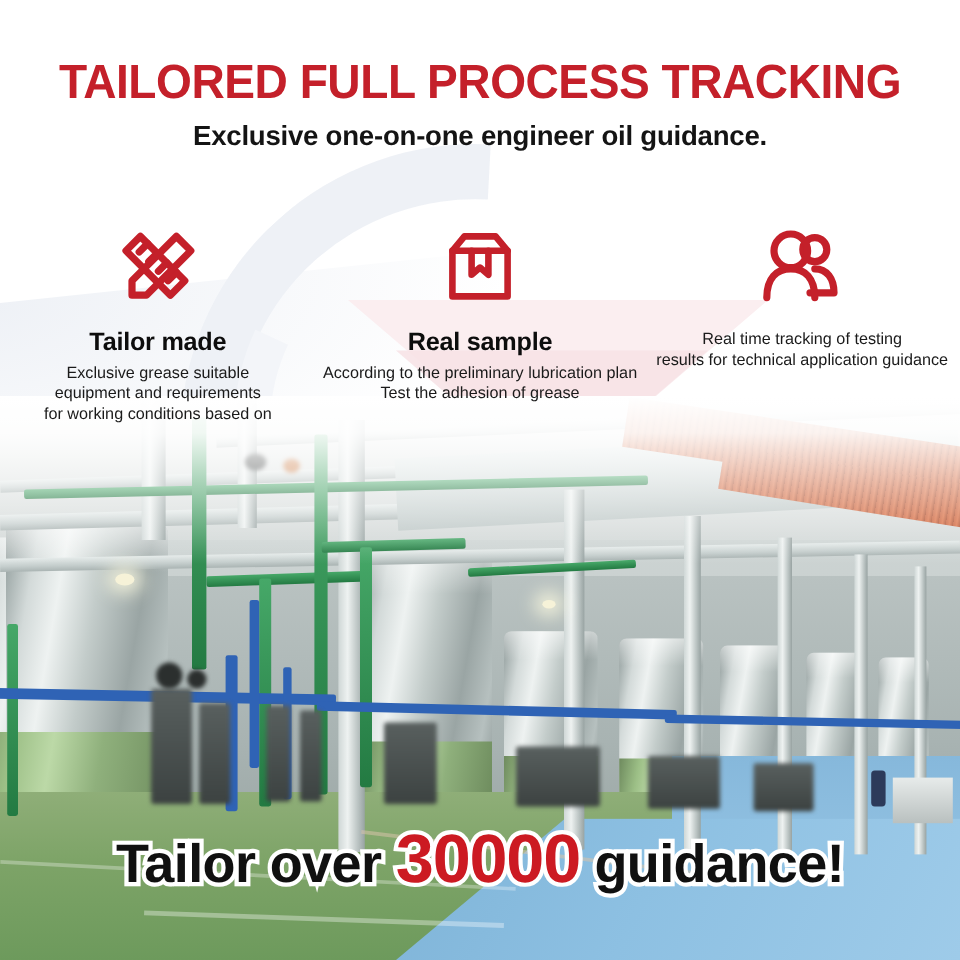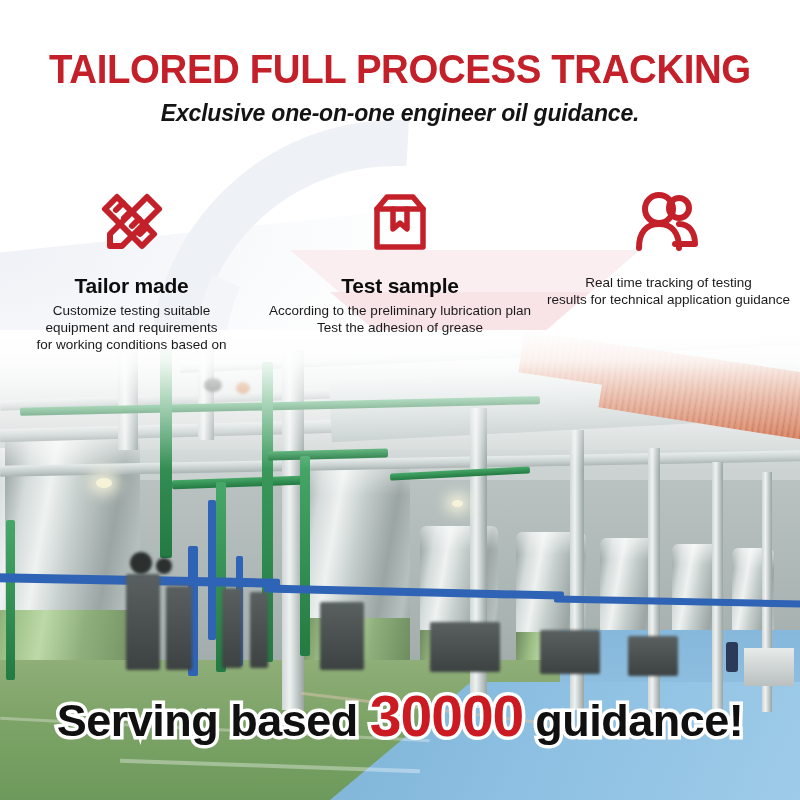--- a/index.html
+++ b/index.html
@@ -102,21 +102,20 @@
     white-space: nowrap;
   }
   .sub-title {
     margin: 8px 0 0 0;
     font-size: 23px;
     line-height: 27px;
     font-weight: bold;
     color: #141414;
     letter-spacing: -0.2px;
     white-space: nowrap;
-    font-style: italic;
   }
 
   
   .features {
     position: absolute;
     left: 0;
     top: 186px;
     width: 800px;
     display: flex;
     z-index: 6;
@@ -402,35 +401,35 @@
           <path d="M21 9 L9 21 L46 58 L58 46 Z"></path>
           <path d="M27 15 L20 22"></path>
           <path d="M35 23 L28 30"></path>
           <path d="M43 31 L36 38"></path>
           <path d="M51 39 L44 46"></path>
           <path d="M51 9 L63 21 L26 58 L14 58 L14 46 Z"></path>
         </svg>
       </div>
       <div class="feature-title">Tailor made</div>
       <div class="feature-desc">
-        <div>Customize testing suitable</div>
+        <div>Exclusive grease suitable</div>
         <div>equipment and requirements</div>
         <div>for working conditions based on</div>
       </div>
     </div>
 
     <div class="feature">
       <div class="feature-icon">
         <svg width="66" height="66" viewBox="0 0 66 66" fill="none" stroke="#c4202a" stroke-width="5.5" stroke-linecap="round" stroke-linejoin="round">
           <path d="M10 20 L20 8 L46 8 L56 20 Z"></path>
           <path d="M10 20 L10 58 L56 58 L56 20"></path>
           <path d="M26 20 L26 40 L33 34 L40 40 L40 20"></path>
         </svg>
       </div>
-      <div class="feature-title">Test sample</div>
+      <div class="feature-title">Real sample</div>
       <div class="feature-desc">
         <div>According to the preliminary lubrication plan</div>
         <div>Test the adhesion of grease</div>
       </div>
     </div>
 
     <div class="feature">
       <div class="feature-icon">
         <svg width="70" height="64" viewBox="0 0 70 64" fill="none" stroke="#c4202a" stroke-width="6" stroke-linecap="round" stroke-linejoin="round">
           <circle cx="46" cy="18" r="10"></circle>
@@ -440,16 +439,16 @@
         </svg>
       </div>
       <div class="feature-desc">
         <div>Real time tracking of testing</div>
         <div>results for technical application guidance</div>
       </div>
     </div>
   </div>
 
   <div class="banner">
-    <span class="bw">Serving based </span><span class="br">30000</span><span class="bw"> guidance!</span>
+    <span class="bw">Tailor over </span><span class="br">30000</span><span class="bw"> guidance!</span>
   </div>
 
 </div>
 
 </body></html>

